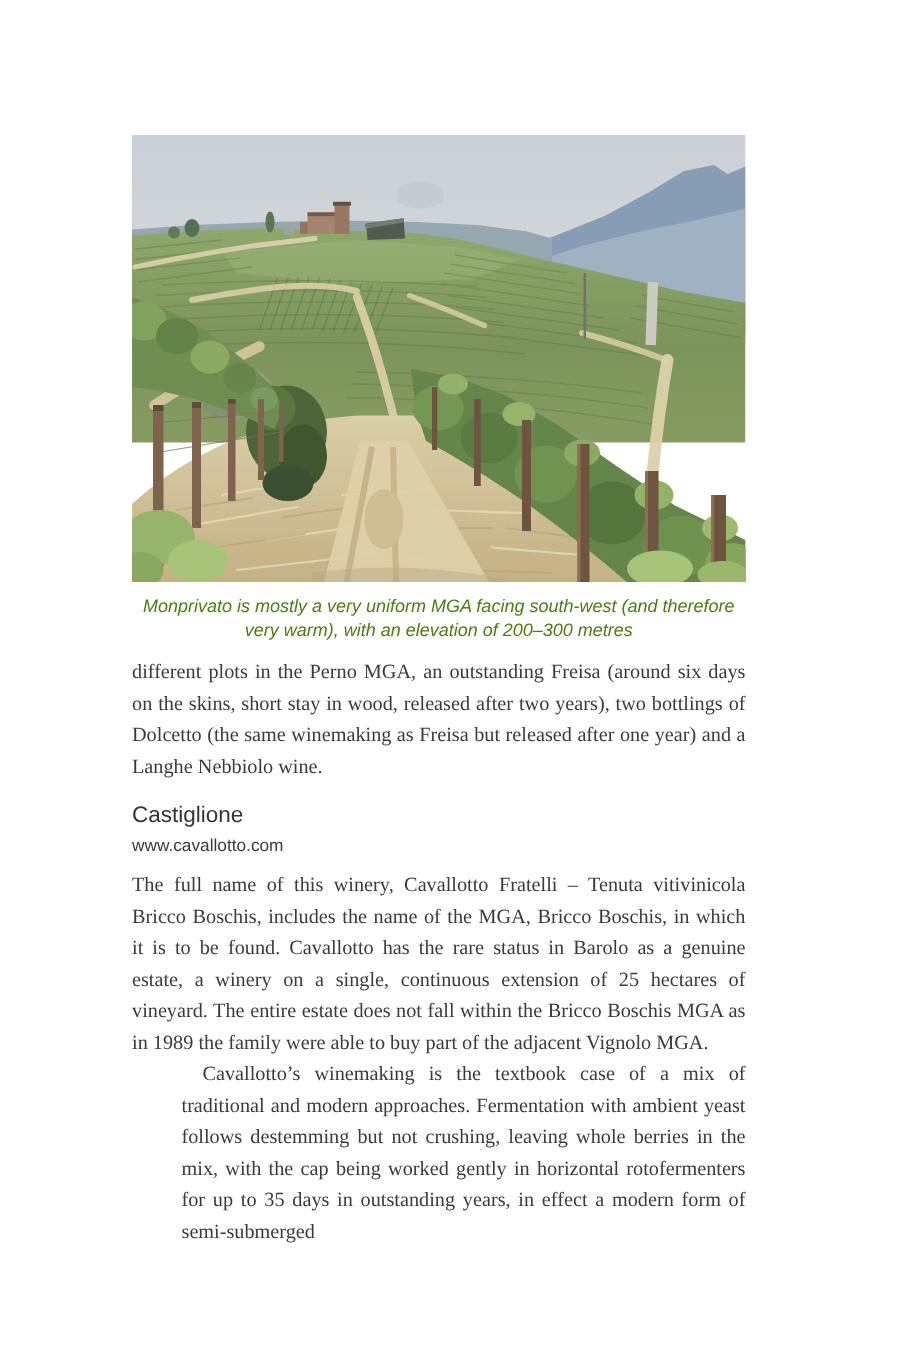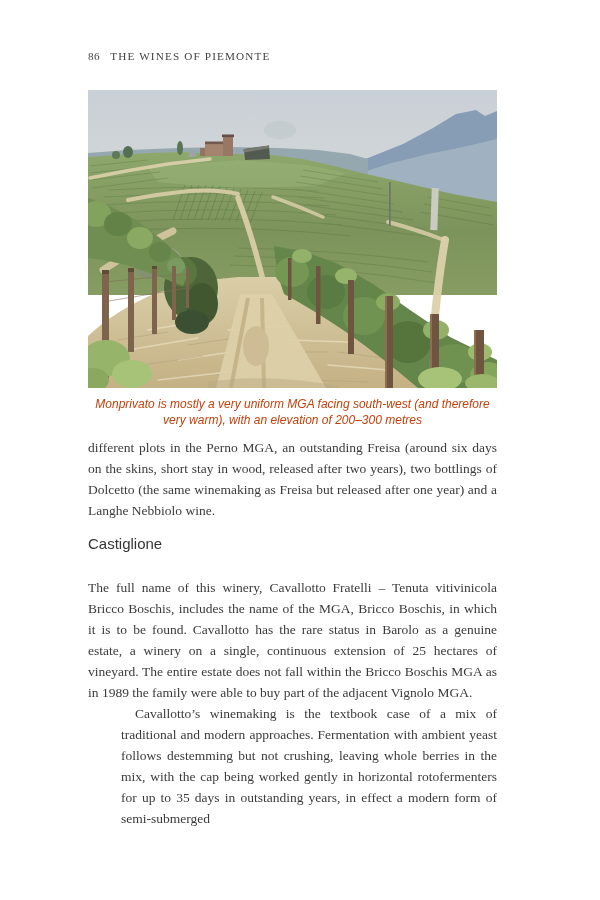--- a/index.html
+++ b/index.html
@@ -10,49 +10,46 @@
   .runhead{
     position:absolute;left:88px;top:50px;font-size:11.2px;color:#3f3f3f;
     font-family:"Liberation Serif", serif;white-space:nowrap;
   }
   .runhead .num{letter-spacing:0.5px;}
   .runhead .title{margin-left:10px;letter-spacing:1.15px;}
   figure.photo-figure{position:absolute;left:88px;top:90px;width:409px;margin:0;}
   figure.photo-figure svg{display:block;}
   figcaption{
     margin-top:8px;font-family:"Liberation Sans", sans-serif;font-style:italic;
-    font-size:12px;line-height:16px;color:#c2410c;text-align:center;
+    font-size:12px;line-height:16px;color:#4d7c0f;text-align:center;
   }
   .article{
     position:absolute;left:88px;top:437px;width:409px;color:#3a3a3a;
   }
   .article p{
     margin:0;font-size:13.5px;line-height:21px;text-align:justify;
     font-family:"Liberation Serif", serif;
   }
   .producer-heading{
     margin:14px 0 0 0;font-family:"Liberation Sans", sans-serif;font-weight:400;
     font-size:15px;line-height:18px;color:#343434;
   }
   .producer-sub{
     margin:6px 0 0 0;font-family:"Liberation Sans", sans-serif;
     font-size:11.5px;line-height:14px;color:#3a3a3a;
   }
   .producer-sub.web{margin-top:4px;}
-  .article p.after-sub{margin-top:24px;}
+  .article p.after-sub{margin-top:8px;}
   .article p.indented{text-indent:14px;margin-left:33px;}
 </style>
 </head>
 <body>
 
 <div class="page">
 
-  <div class="runhead">
-    <span class="num">86</span><span class="title">THE WINES OF PIEMONTE</span>
-  </div>
 
   <figure class="photo-figure">
     <svg width="409" height="298" viewBox="0 0 409 298" role="img">
       <defs>
         <linearGradient id="skyG" x1="0" y1="0" x2="0" y2="1">
           <stop offset="0" stop-color="#c7ced5"></stop>
             <stop offset="0.7" stop-color="#d2d7d7"></stop>
             <stop offset="1" stop-color="#d8dad3"></stop>
         </linearGradient>
         <linearGradient id="hillG" x1="0" y1="0" x2="0" y2="1">
@@ -253,17 +250,18 @@
       </g>
 
       <rect x="0" y="0" width="409" height="298" fill="#ffffff" opacity="0.04"></rect>
     </svg>
     <figcaption>Monprivato is mostly a very uniform MGA facing south-west (and therefore very warm), with an elevation of 200–300 metres</figcaption>
   </figure>
 
   <div class="article">
     <p>different plots in the Perno MGA, an outstanding Freisa (around six days on the skins, short stay in wood, released after two years), two bottlings of Dolcetto (the same winemaking as Freisa but released after one year) and a Langhe Nebbiolo wine.</p>
     <h2 class="producer-heading">Castiglione</h2>
+    <div class="producer-sub web">www.cavallotto.com</div>
     <p class="after-sub">The full name of this winery, Cavallotto Fratelli – Tenuta vitivinicola Bricco Boschis, includes the name of the MGA, Bricco Boschis, in which it is to be found. Cavallotto has the rare status in Barolo as a genuine estate, a winery on a single, continuous extension of 25 hectares of vineyard. The entire estate does not fall within the Bricco Boschis MGA as in 1989 the family were able to buy part of the adjacent Vignolo MGA.</p>
     <p class="indented">Cavallotto’s winemaking is the textbook case of a mix of traditional and modern approaches. Fermentation with ambient yeast follows destemming but not crushing, leaving whole berries in the mix, with the cap being worked gently in horizontal rotofermenters for up to 35 days in outstanding years, in effect a modern form of semi-submerged</p>
   </div>
 
 </div>
 
 </body></html>

